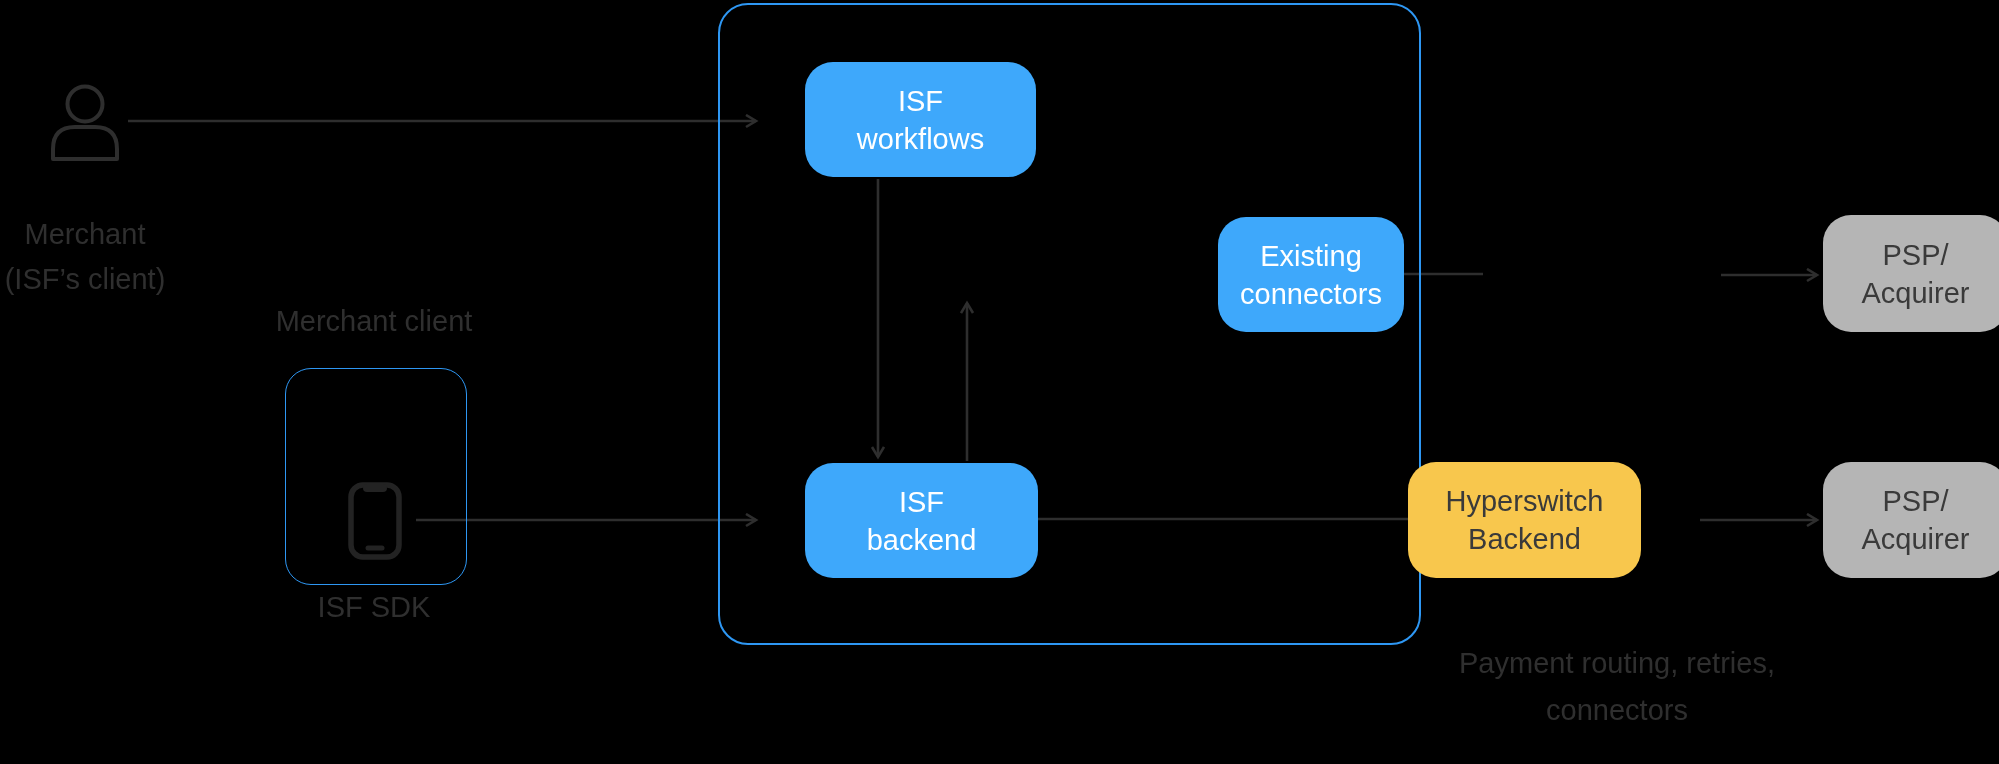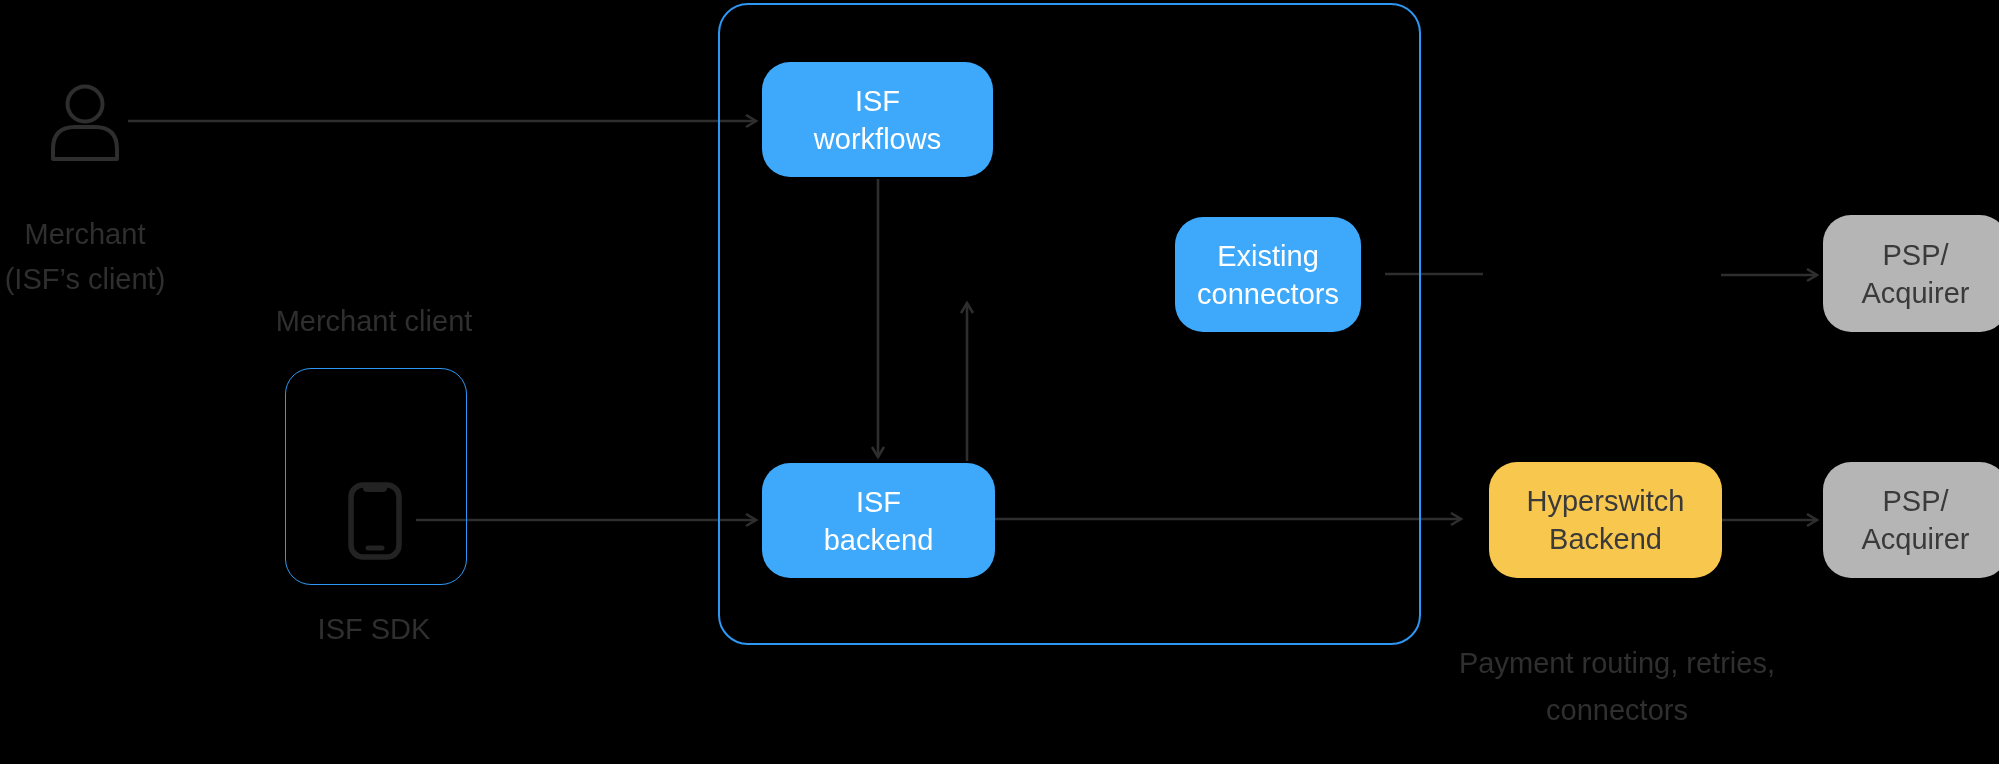--- a/index.html
+++ b/index.html
@@ -22,44 +22,44 @@
     white-space:nowrap;
   }
   
   .node{
     position:absolute;
     border-radius:28px;
     display:flex;flex-direction:column;align-items:center;justify-content:center;
     font-size:29px;line-height:38px;
     text-align:center;
   }
-  .node.blue{background:var(--node-blue,#3ea8fb);color:var(--light-text,#fff);}
+  .node.blue{background:var(--node-blue,#3ea8fb);color:var(--light-text,#fff);margin-left:43px;}
   .node.yellow{background:var(--node-yellow,#f8c74d);color:var(--dark-text,#3a3a3a);}
   .node.gray{background:var(--node-gray,#b5b5b5);color:var(--dark-text,#3a3a3a);}
   #node-isf-dashboard{left:762px;top:62px;width:231px;height:115px;}
   #node-isf-backend{left:762px;top:463px;width:233px;height:115px;}
   #node-existing-connectors{left:1175px;top:217px;width:186px;height:115px;}
-  #node-hyperswitch{left:1489px;top:462px;width:233px;height:116px;}
+  #node-hyperswitch{left:1408px;top:462px;width:233px;height:116px;}
   #node-psp-top{left:1823px;top:215px;width:185px;height:117px;}
   #node-psp-bottom{left:1823px;top:462px;width:185px;height:116px;}
   
   #isf-platform-container{
     left:718px;top:3px;width:699px;height:638px;
     border:2px solid var(--container-border,#2e97f3);
     border-radius:30px;
   }
   #sdk-box{
     left:285px;top:368px;width:180px;height:215px;
     border:1.5px solid var(--container-border,#2e97f3);
     border-radius:26px;
   }
   
   #merchant-label{left:-40px;top:212px;width:250px;line-height:45px;}
   #merchant-website-title{left:174px;top:305px;width:400px;}
-  #sdk-label{left:274px;top:613px;width:200px;text-align:center;}
+  #sdk-label{left:274px;top:591px;width:200px;text-align:center;}
   #hyperswitch-caption{left:1402px;top:640px;width:430px;line-height:47px;}
   
   #merchant-person-icon{left:47px;top:83px;}
   #sdk-phone-icon{left:348px;top:482px;}
 </style>
 </head>
 <body>
 
 <div id="canvas">
 

